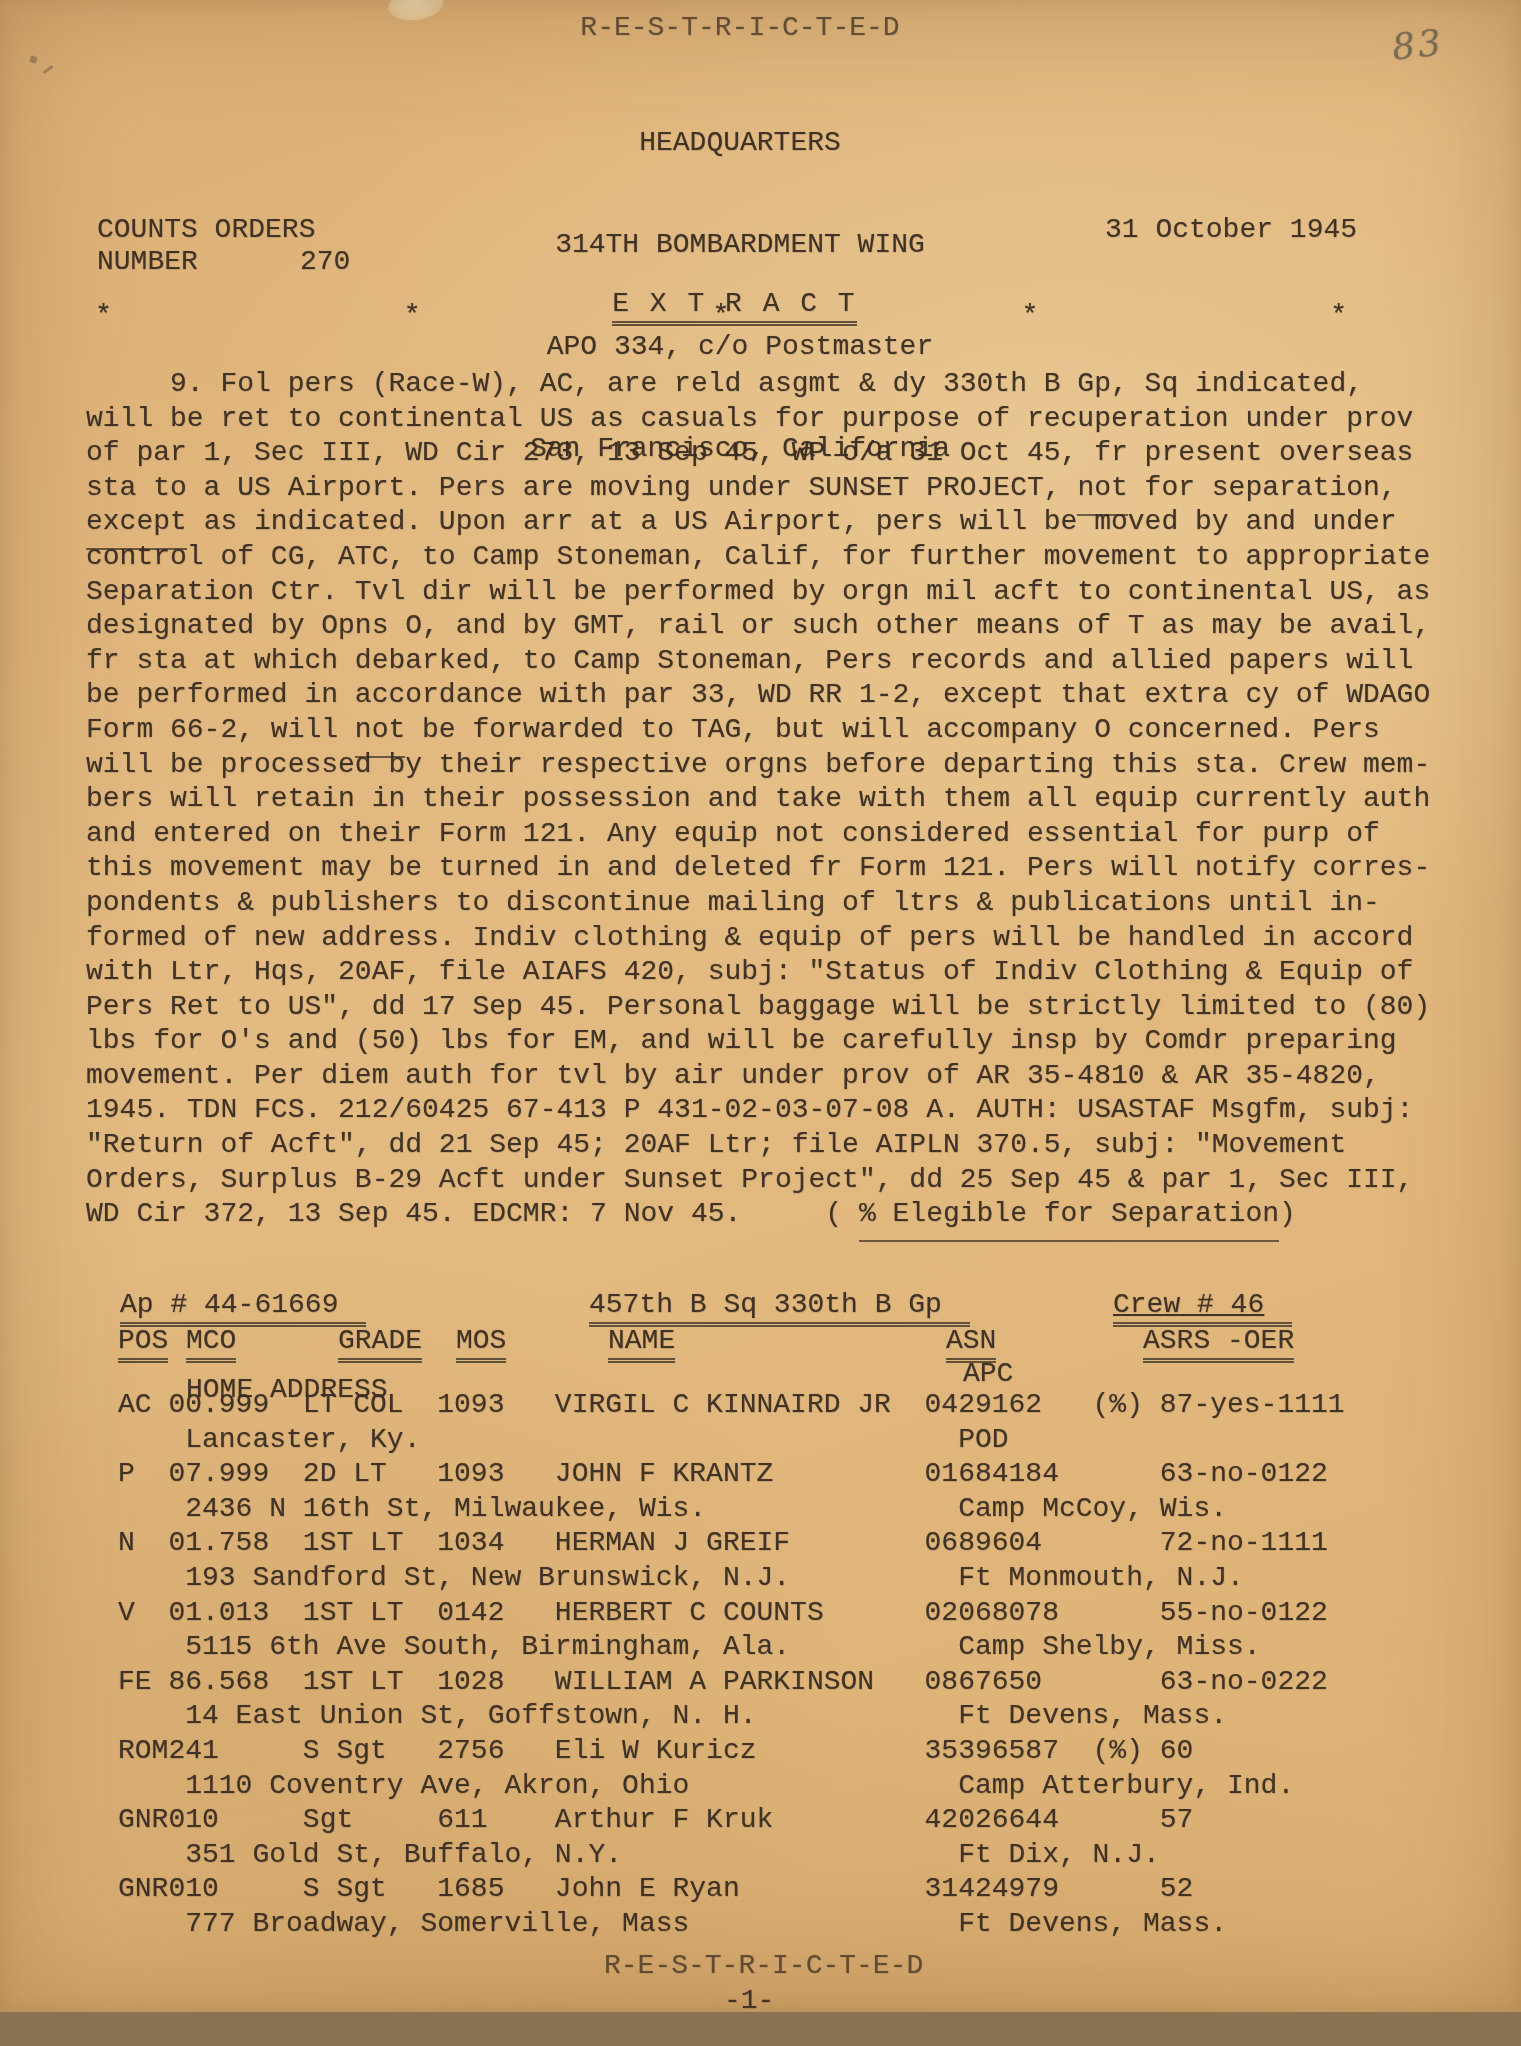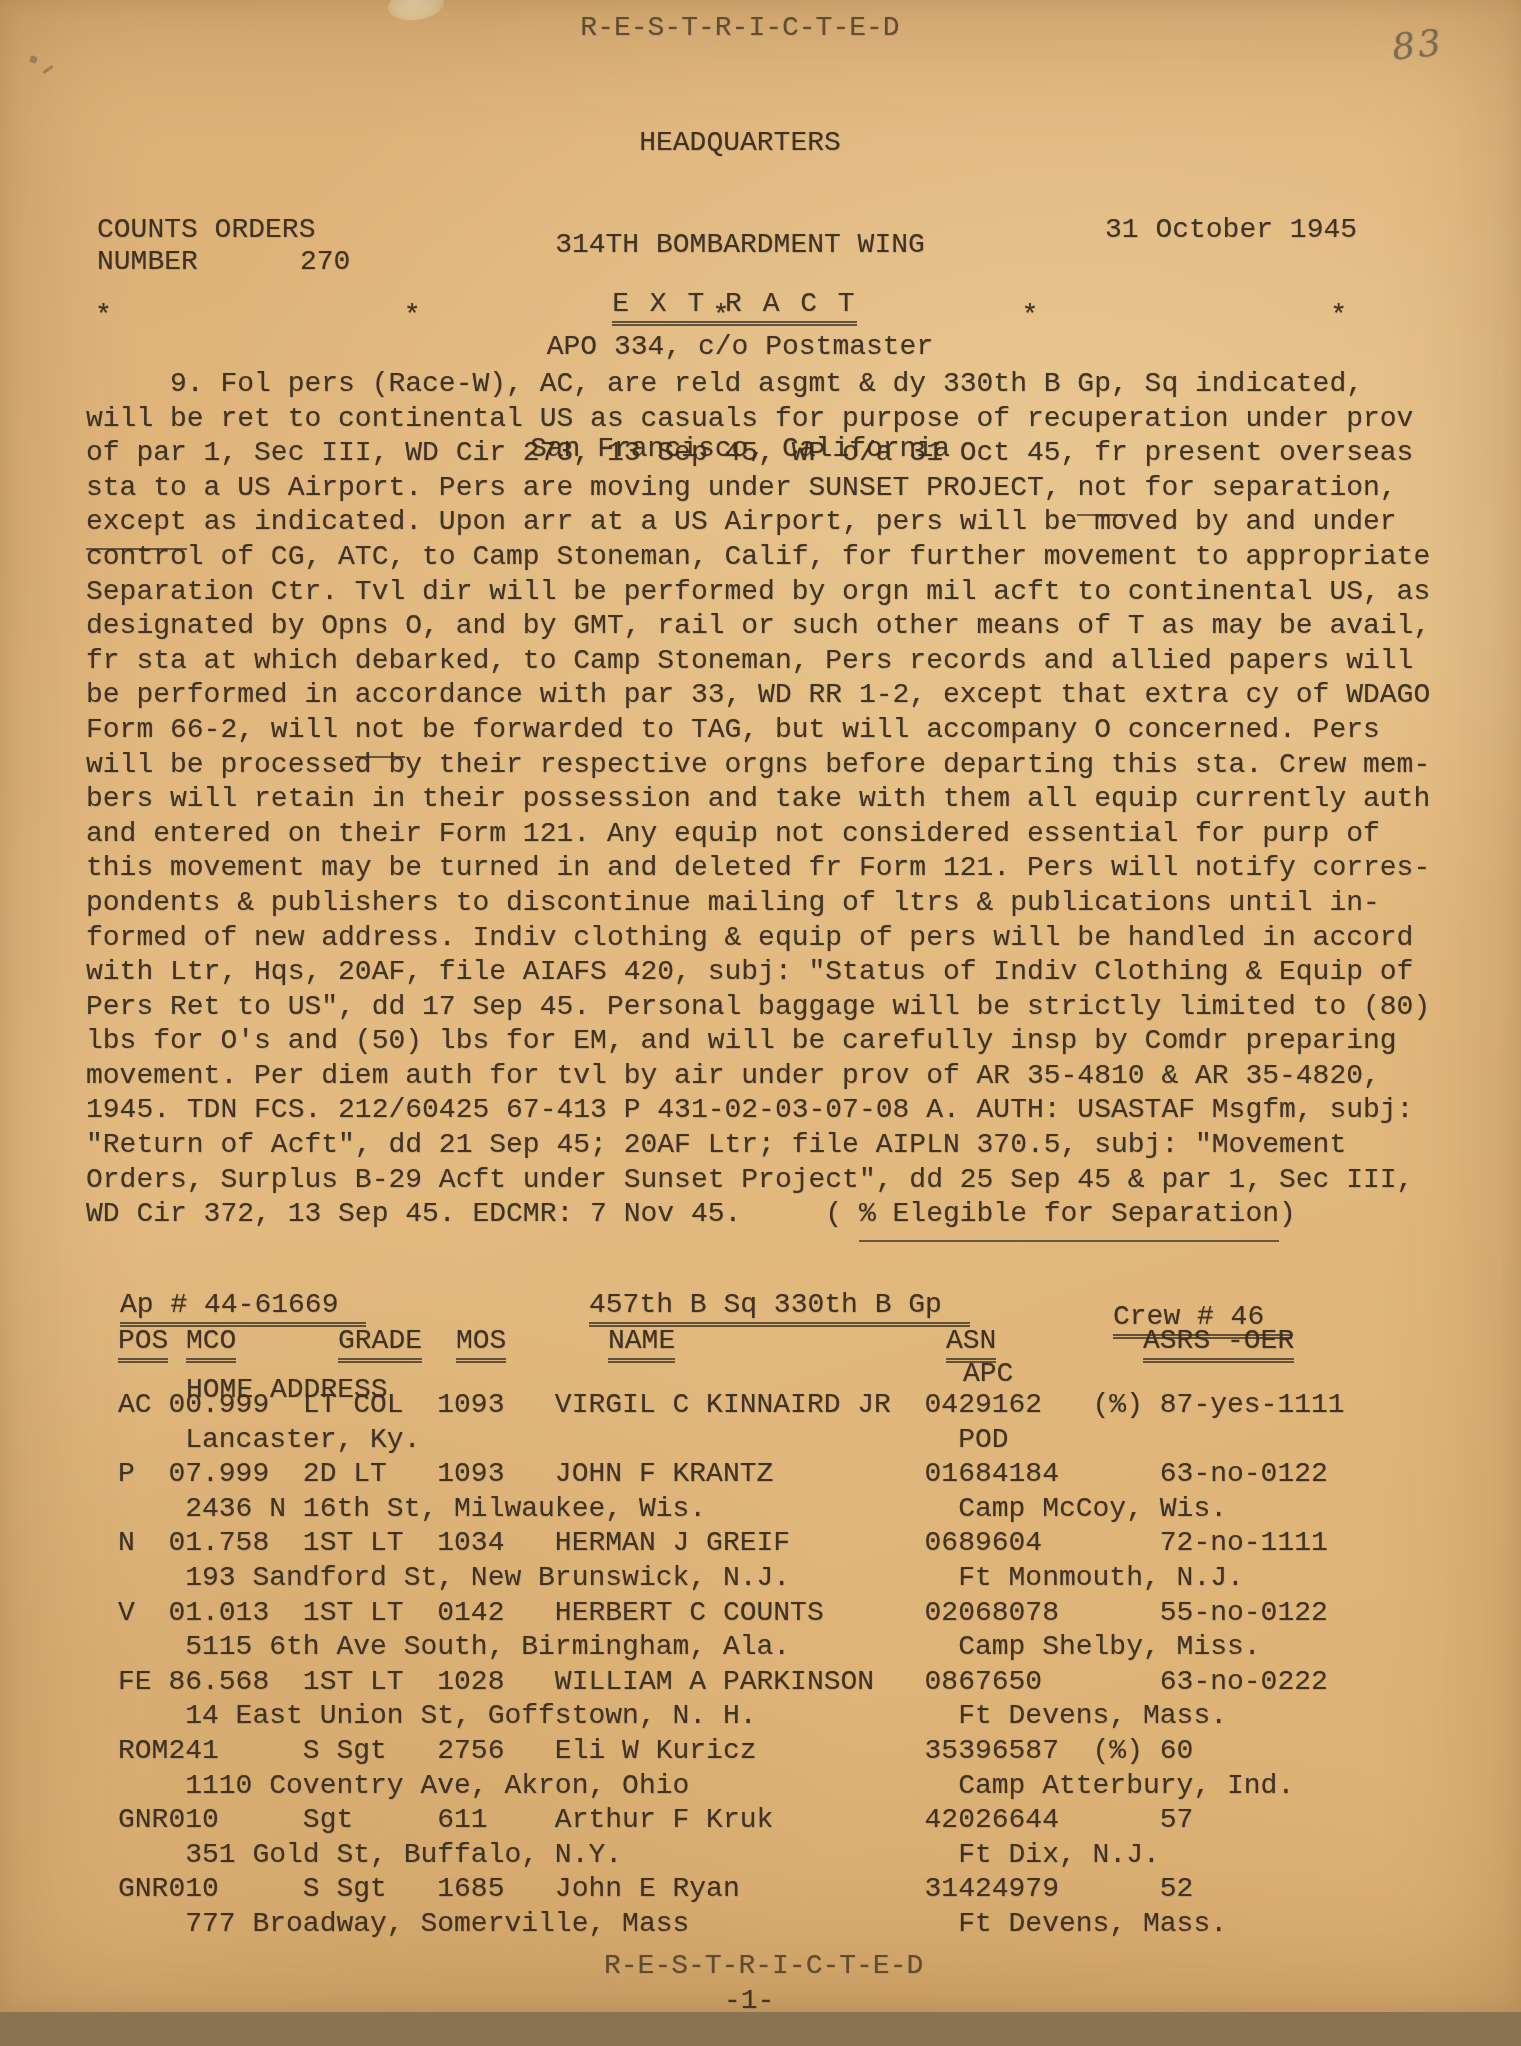--- a/index.html
+++ b/index.html
@@ -59,21 +59,21 @@
     position:absolute;top:300px;left:95px;width:1252px;
     display:flex;justify-content:space-between;
   }
 
   .body-block{top:367px;left:86px;line-height:34.6px;}
   .tline{white-space:pre;}
 
   .grp-row{top:1253px;margin-top:36px;}
   .grp-ap{position:absolute;left:120px;top:0;}
   .grp-unit{position:absolute;left:589px;top:0;}
-  .grp-crew{position:absolute;left:1113px;top:12px;}
+  .grp-crew{position:absolute;left:1113px;top:0;text-decoration:underline;}
 
   .colh-row{top:1325px;}
   .colh-row span{position:absolute;top:0;}
   .colh-0{left:118px;} .colh-1{left:186px;} .colh-2{left:338px;}
   .colh-3{left:456px;} .colh-4{left:608px;} .colh-5{left:946px;} .colh-6{left:1143px;}
   .colh2-row{top:1358px;}
   .colh2-addr{position:absolute;left:186px;top:16px;}
   .colh2-apc{position:absolute;left:963px;top:0;}
 
   .roster-block{top:1388px;left:118px;line-height:34.6px;}

